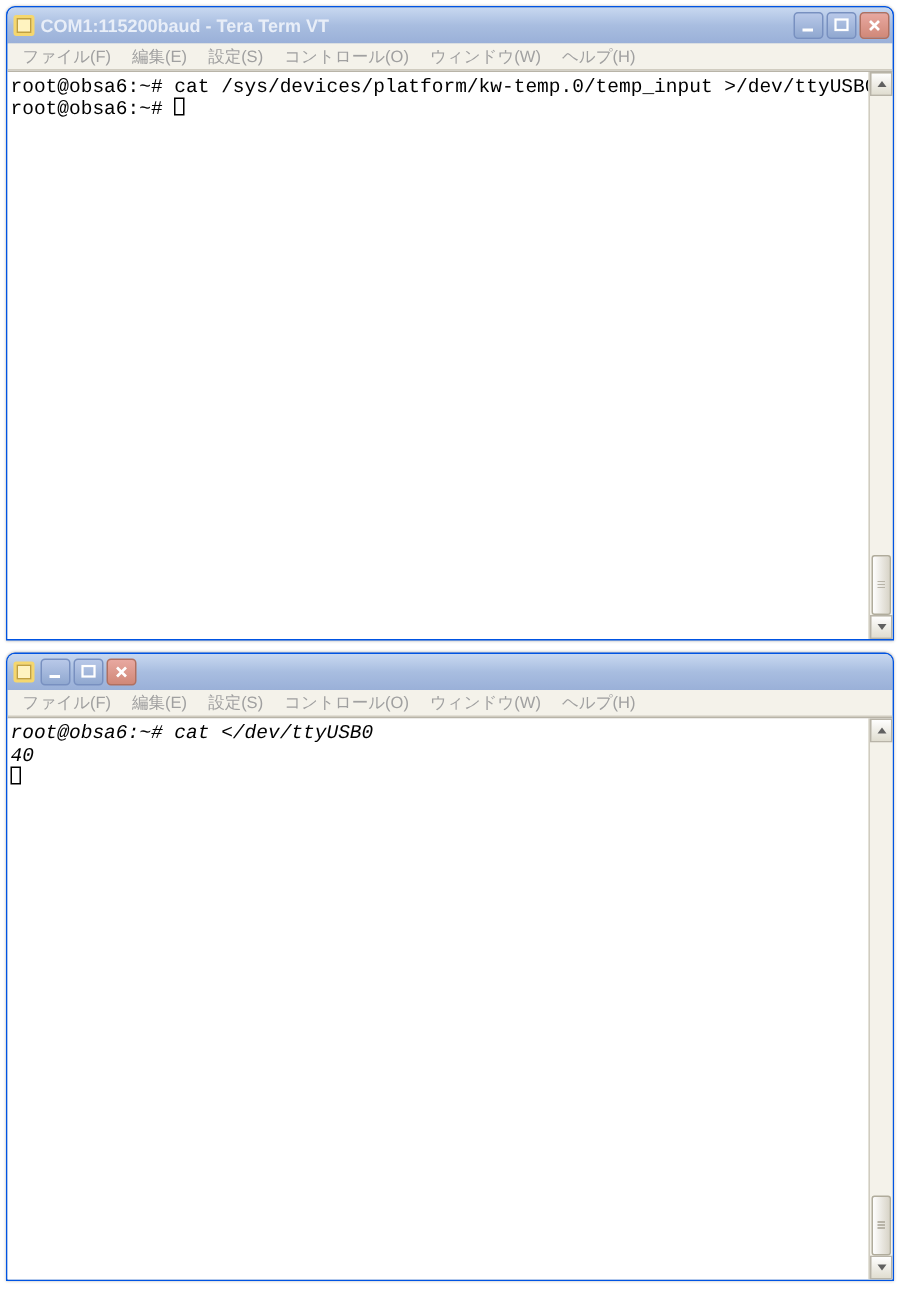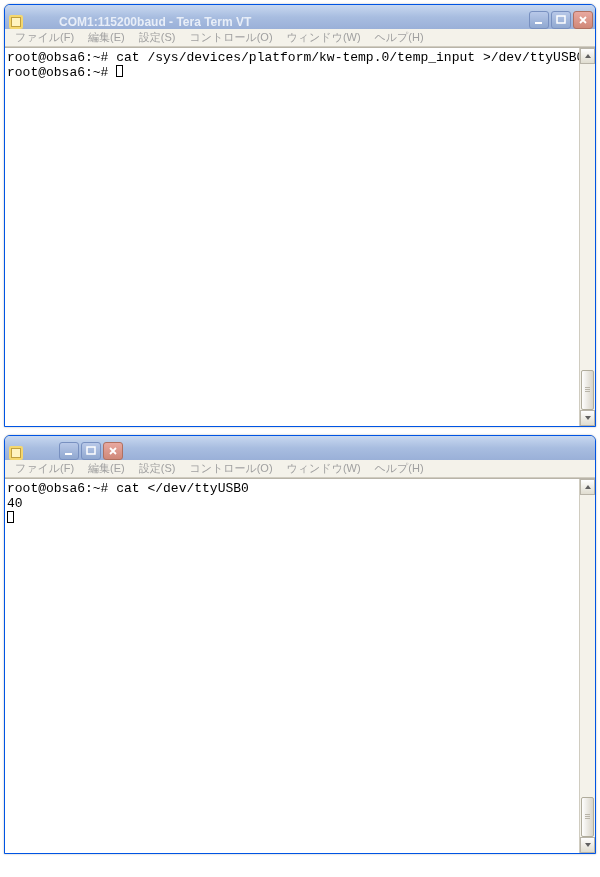--- a/index.html
+++ b/index.html
@@ -18,25 +18,24 @@
     box-shadow: 0 0 2px rgba(0,0,0,0.3);
   }
   .titlebar {
     height: 24px;
     background: linear-gradient(to bottom, #3a95ff 0%, #0054e3 8%, #0054e3 40%, #0050d8 88%, #0050d8 100%);
     background: linear-gradient(to bottom,#2b8aff 0%,#0a5fe0 10%,#0a5fe0 50%,#0958d0 100%);
     background: linear-gradient(to bottom,#4aa0ff 0%,#1868e0 10%,#0e59d0 100%);
     background: linear-gradient(to bottom,#9ec7ff 0%,#6a9fe8 50%,#5a90d8 100%);
     color: #ffffff;
     display: flex;
-    align-items: flex-end;
+    align-items: center;
     padding: 0 2px 0 4px;
     font-weight: bold;
     font-size: 12px;
-    gap: 32px;
   }
   .inactive .titlebar {
     background: linear-gradient(to bottom,#c8d8f0 0%,#a8bde0 50%,#9ab0d8 100%);
     color: #e8eef8;
   }
   .titlebar .app-icon {
     width: 14px; height: 14px;
     background: #f5d76e;
     margin-right: 4px;
     border-radius: 2px;
@@ -97,21 +96,21 @@
     background: #ffffff;
     color: #000000;
     font-family: "Courier New", monospace;
     font-size: 13px;
     line-height: 15px;
     padding: 2px 2px;
     white-space: pre;
     overflow: hidden;
   }
   .win-top .terminal { height: 378px; }
-  .win-bot .terminal { height: 374px; }
+  .win-bot .terminal { height: 374px; font-style: italic; }
   .cursor {
     display: inline-block;
     width: 7px; height: 12px;
     border: 1px solid #000;
     vertical-align: -1px;
   }
   .scrollbar {
     width: 16px;
     background: #f0ede4;
     border-left: 1px solid #d0ccc0;

